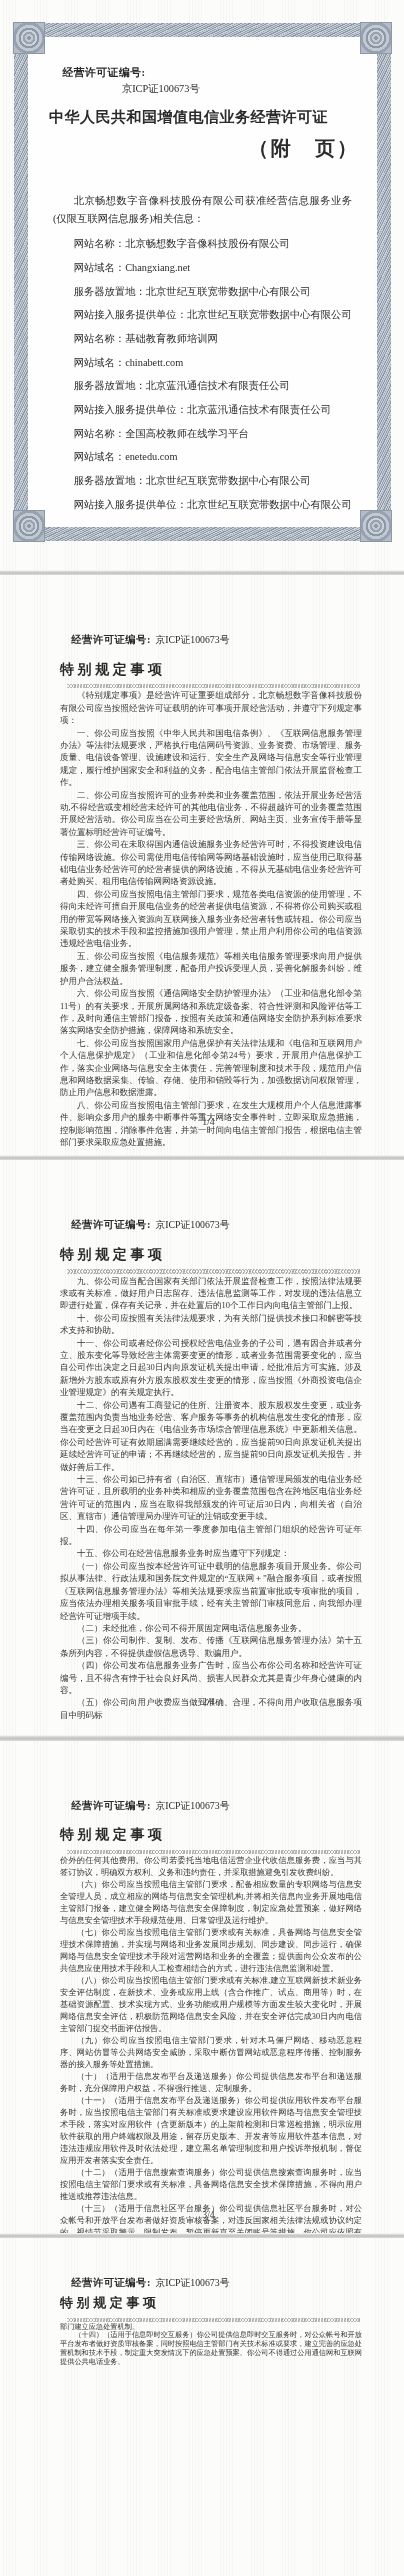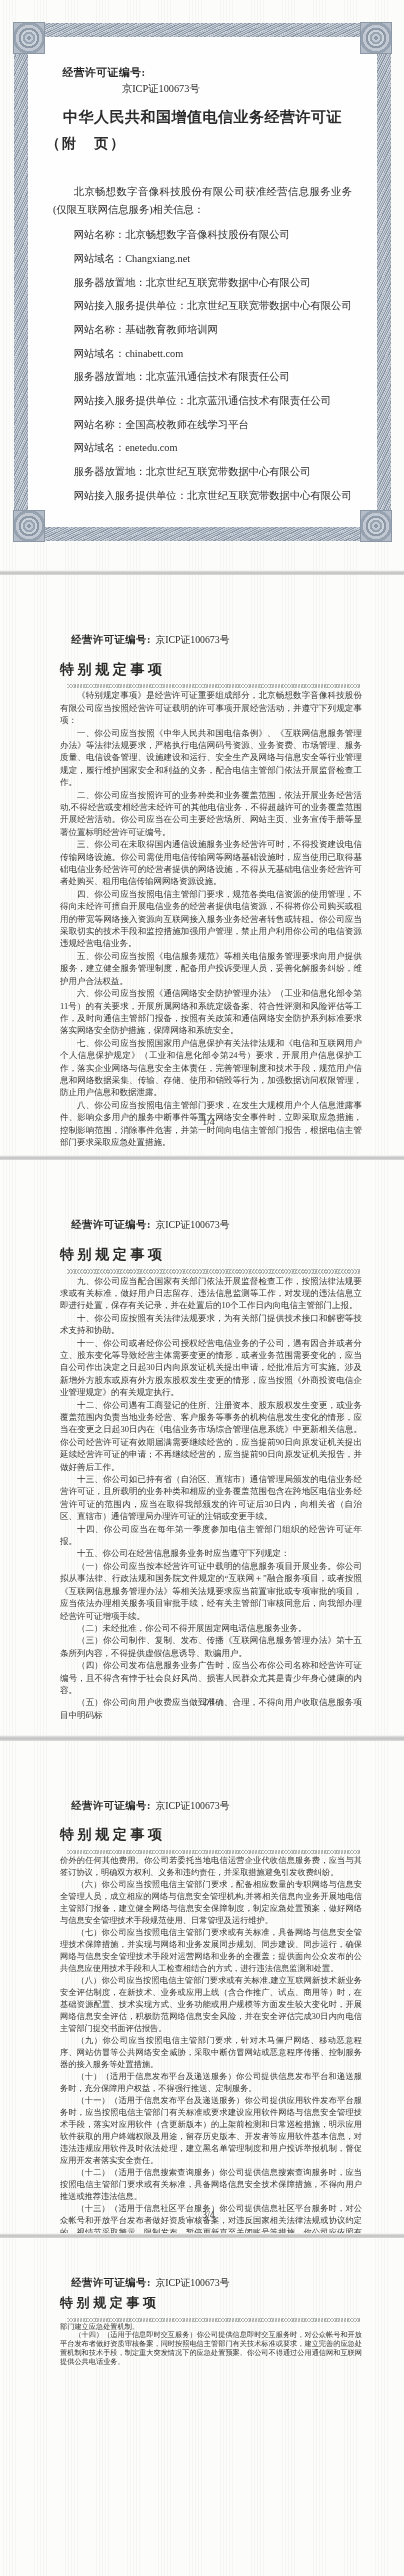--- a/index.html
+++ b/index.html
@@ -54,29 +54,28 @@
     font-size: 10.8px;
     font-weight: 700;
     letter-spacing: 0.5px;
   }
   .cert-license-no {
     margin: 2.1px 0 0 76px;
     font-size: 10.3px;
   }
   .cert-title {
     margin: 12.4px 3.1px 0 3.1px;
-    text-align: center;
     font-size: 15px;
     font-weight: 700;
     letter-spacing: 0.5px;
   }
   .cert-subtitle {
     margin-top: 7.2px;
-    text-align: left;
-    font-size: 14px;
+    text-align: right;
+    font-size: 20px;
     font-weight: 700;
     letter-spacing: 2.1px;
   }
   .cert-intro {
     margin: 30px 7.2px 0 7.2px;
     font-size: 10.3px;
     line-height: 18.5px;
     text-indent: 2em;
     text-align: justify;
     font-family: Liberation Serif, serif;

